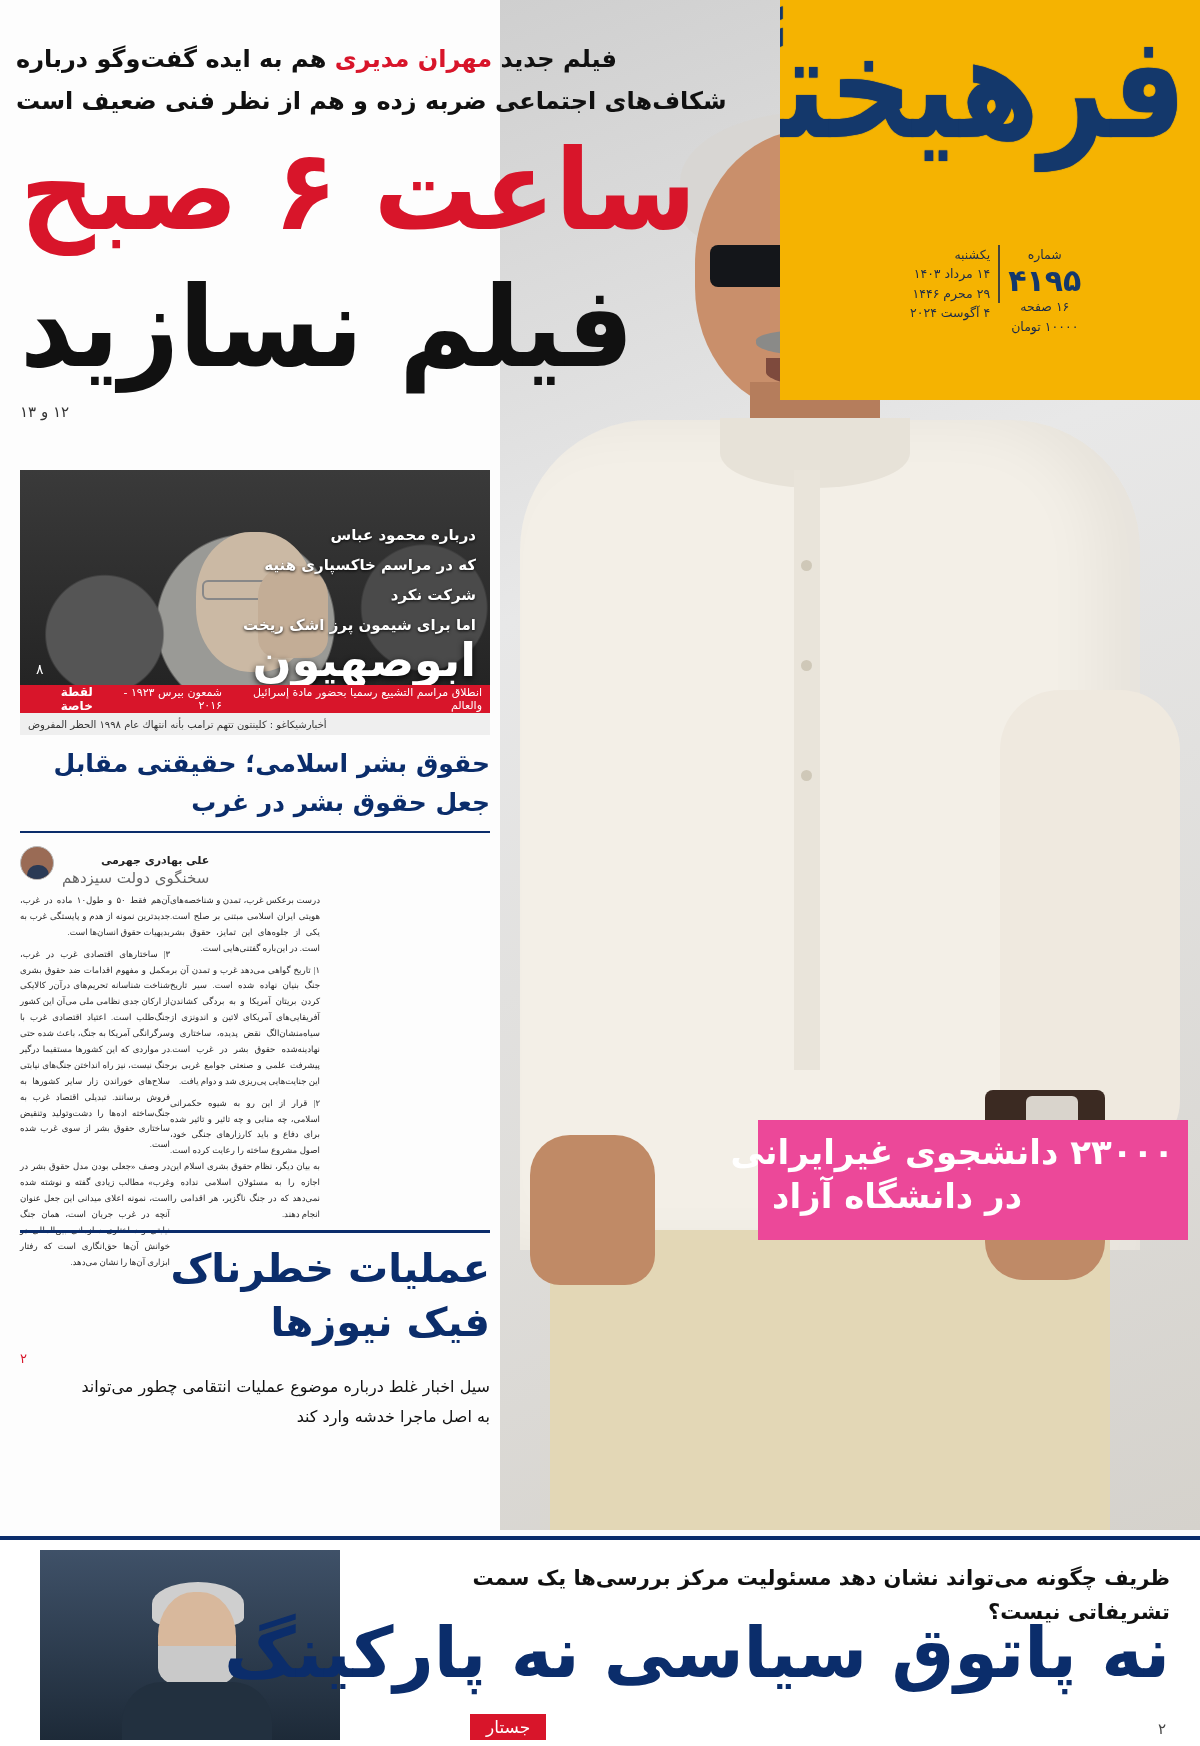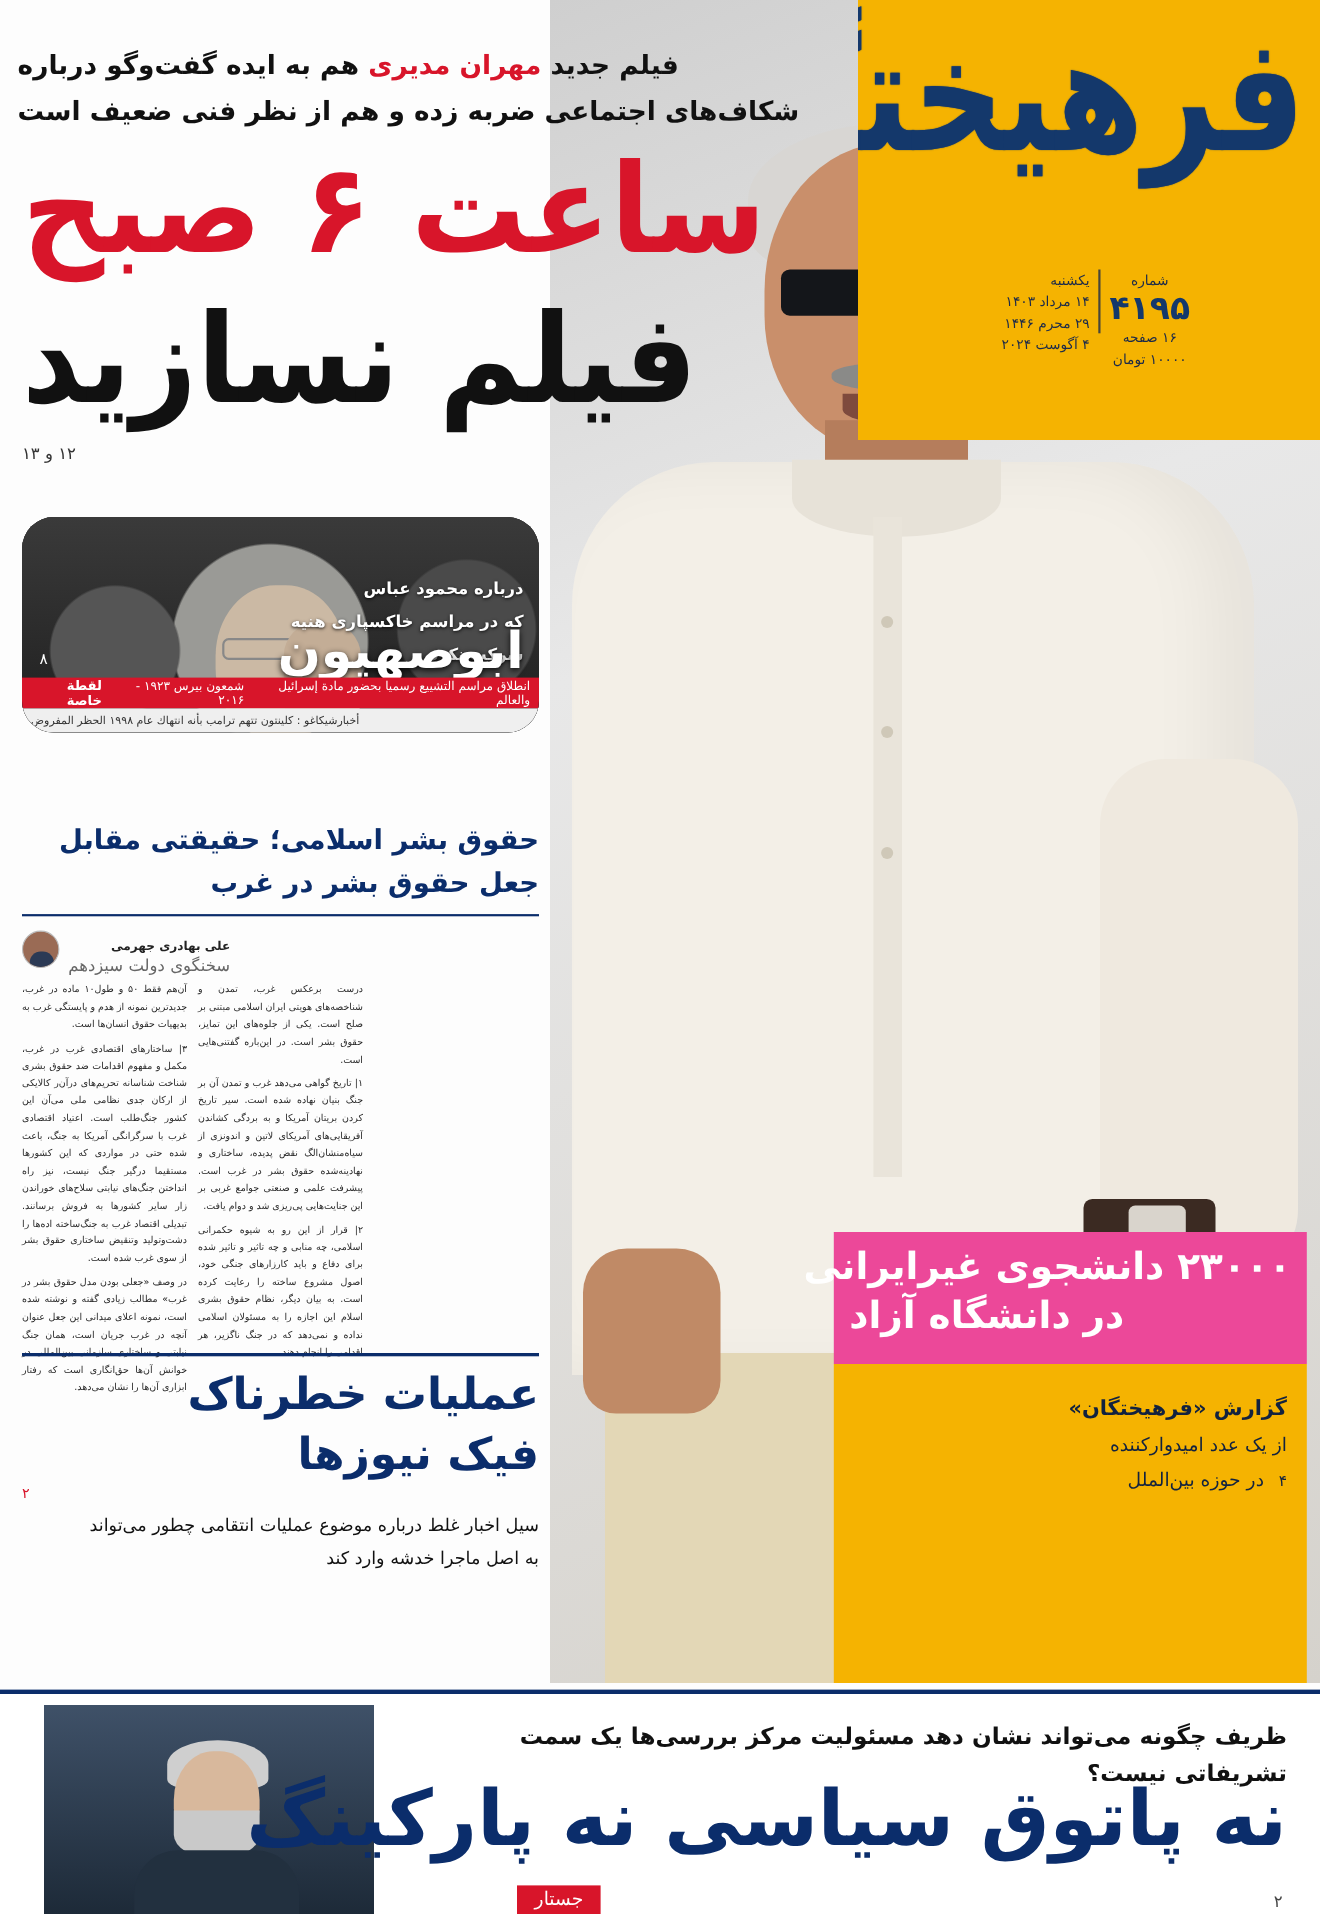--- a/index.html
+++ b/index.html
@@ -239,22 +239,22 @@
     font-size: 19px; font-weight: 700; line-height: 1.9;
   }
   .yellow-promo .ln.small { font-size: 17px; font-weight: 400; }
   .yellow-promo .pg {
     display: inline-block; font-size: 14px; color: #12223f; margin-left: 8px;
   }
 
   
   .abbas-block {
     position: absolute; top: 470px; left: 20px;
-    width: 470px; height: 196px;
-    background: #404040; overflow: hidden; border-radius: 29px;
+    width: 470px; height: 265px;
+    background: #4c1d95; overflow: hidden;
   }
   .abbas-photo { position: absolute; inset: 0; background: #2b2b2b; }
   .abbas-photo .crowd {
     position: absolute; inset: 0;
     background:
       radial-gradient(circle at 18% 62%, #555 0 58px, transparent 60px),
       radial-gradient(circle at 86% 52%, #4a4a4a 0 62px, transparent 64px),
       radial-gradient(circle at 48% 58%, #9a9a96 0 88px, transparent 90px),
       linear-gradient(180deg,#3a3a3a 0%,#1f1f1f 100%);
   }
@@ -323,22 +323,22 @@
     background: #9a6b55; border: 1px solid #bbb;
     position: relative; overflow: hidden;
   }
   .hr-avatar::after {
     content: ""; position: absolute; bottom: 0; left: 6px;
     width: 22px; height: 14px; background: #2b3a55; border-radius: 10px 10px 0 0;
   }
   .hr-byname { font-size: 11px; color: #222; font-weight: 700; line-height: 1.5; margin-top: 14px; }
   .hr-byrole { font-size: 15px; color: #666; }
   .hr-cols {
-    display: flex; flex-direction: row-reverse; gap: 10px;
-    direction: rtl; margin-top: 4px;
+    display: flex; flex-direction: row-reverse; 
+    direction: rtl; margin-top: 4px; font-family: Liberation Serif, serif;
   }
   .hr-col {
     width: 150px;
     font-size: 8.6px; line-height: 1.85; color: #262626;
     text-align: justify;
   }
   .hr-col p { margin-bottom: 6px; }
 
   
   .fake-box { position: absolute; top: 1230px; left: 20px; width: 470px; }
@@ -533,28 +533,20 @@
     <div class="fake-sub">
       <div>سیل اخبار غلط درباره موضوع عملیات انتقامی چطور می‌تواند</div>
       <div>به اصل ماجرا خدشه وارد کند</div>
     </div>
   </div>
 
   <div class="red-promo">
     <div class="l1">۲۳۰۰۰ دانشجوی غیرایرانی</div>
     <div class="l2">در دانشگاه آزاد</div>
   </div>
-  <div class="yellow-promo">
-    <div class="ln">گزارش «فرهیختگان»</div>
-    <div class="ln small">از یک عدد امیدوارکننده</div>
-    <div class="ln small">
-      <span class="pg">۴</span>
-      <span>در حوزه بین‌الملل</span>
-    </div>
-  </div>
 
   <div class="bottom-strip">
     <div class="bs-photo">
       <div class="bg"></div>
       <div class="bs-hair"></div>
       <div class="bs-face"></div>
       <div class="bs-beard"></div>
       <div class="bs-body"></div>
     </div>
     <div class="bs-teaser">ظریف چگونه می‌تواند نشان دهد مسئولیت مرکز بررسی‌ها یک سمت تشریفاتی نیست؟</div>

